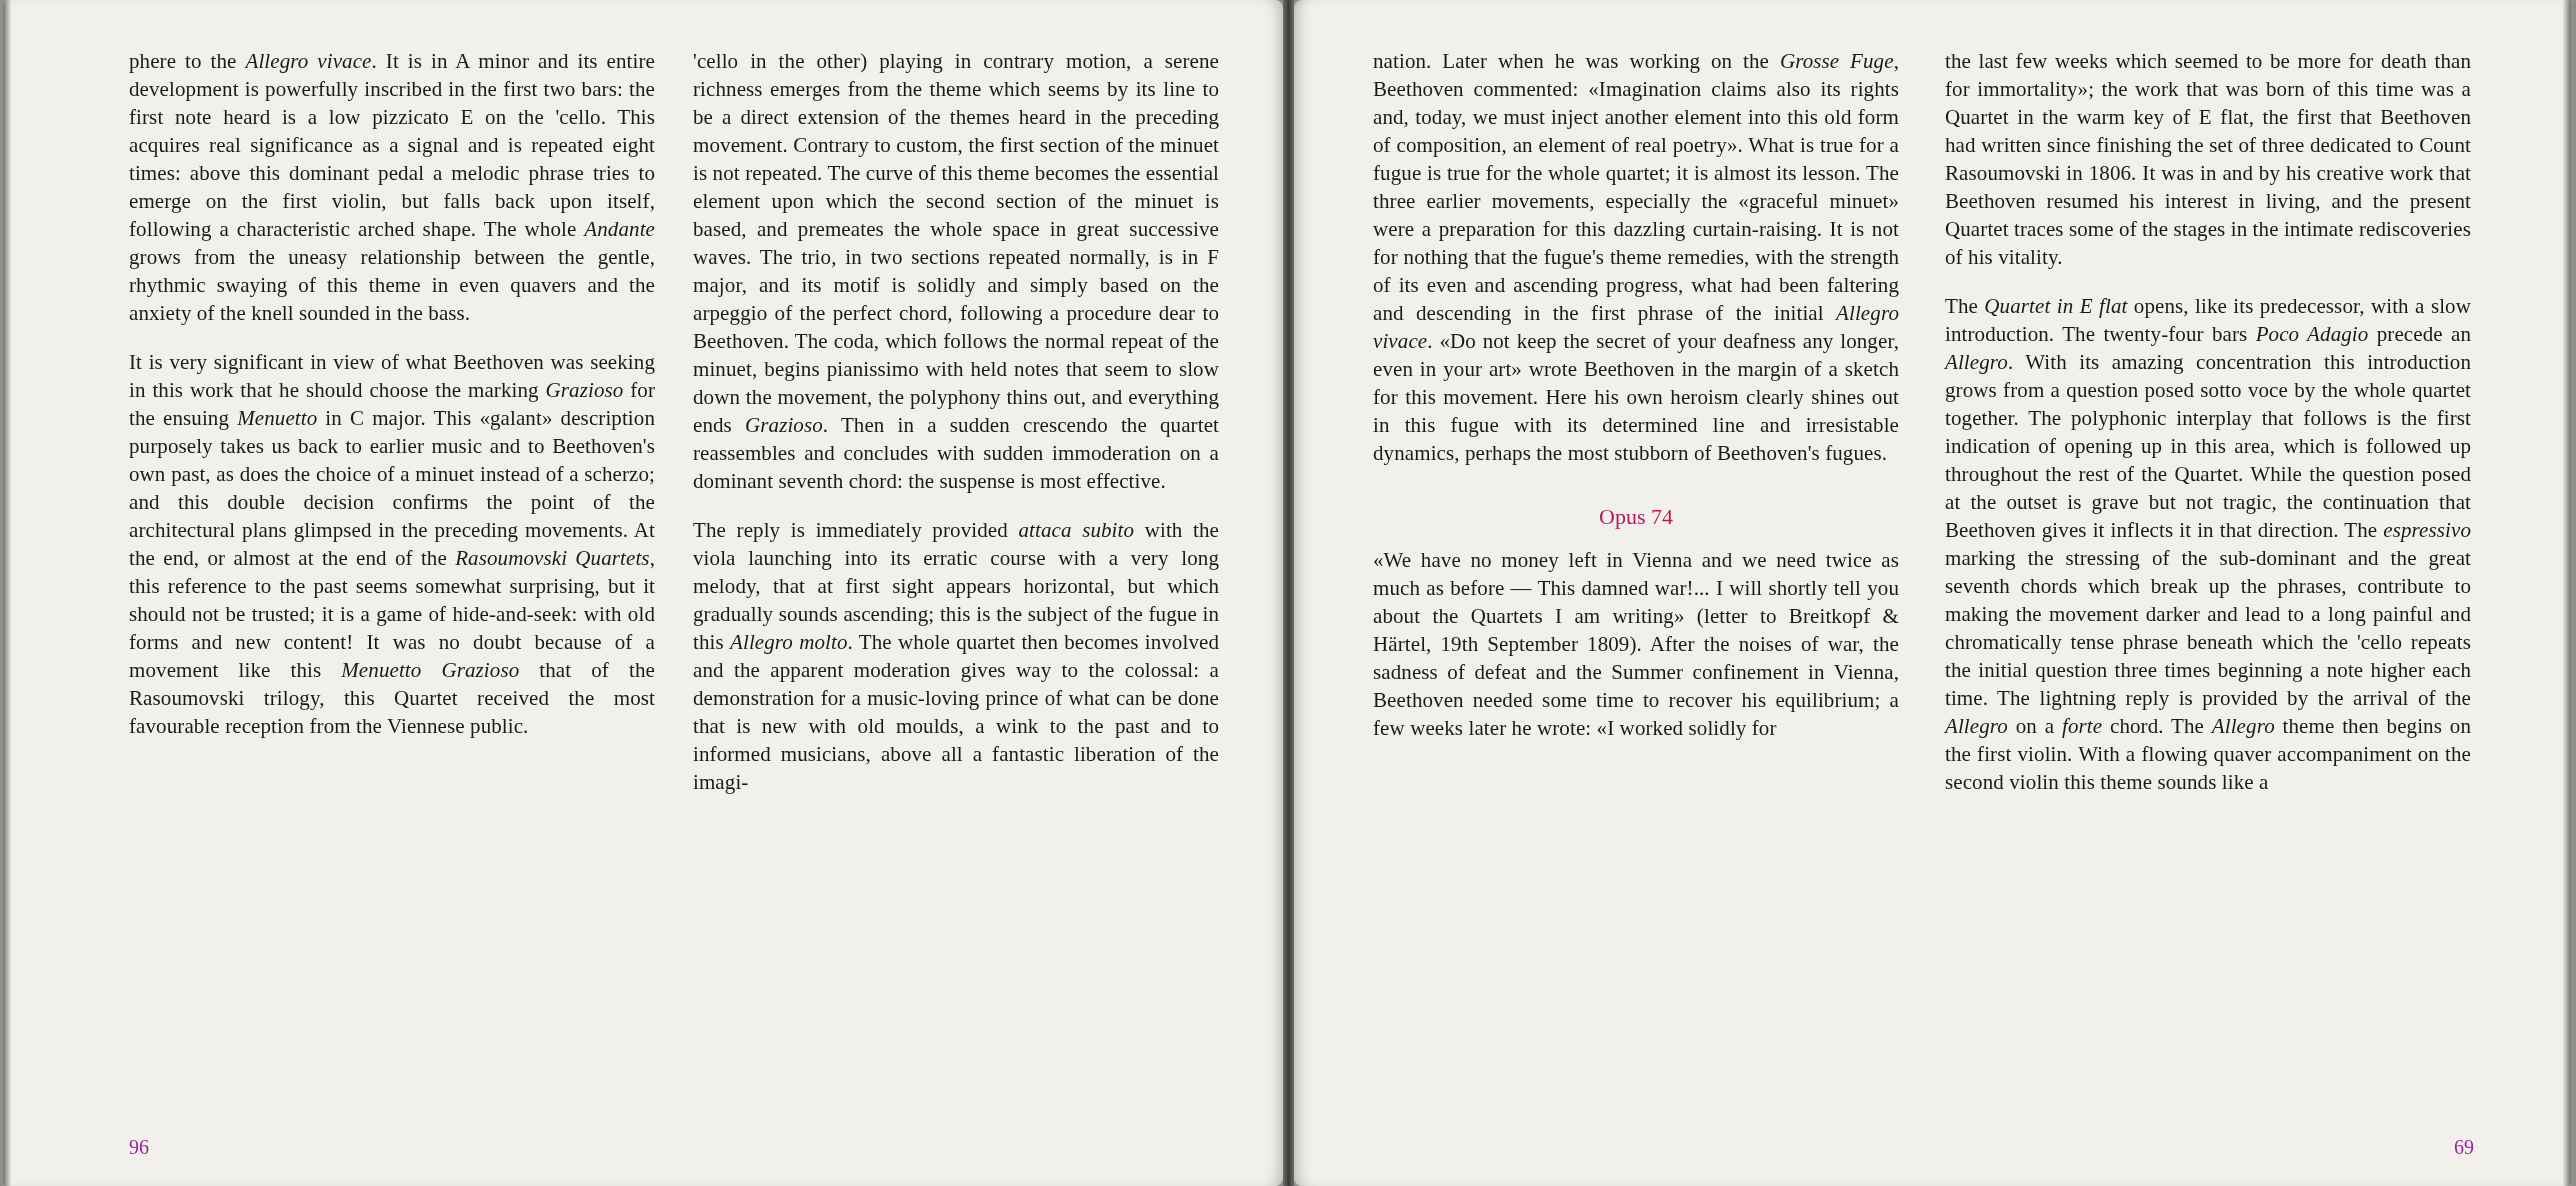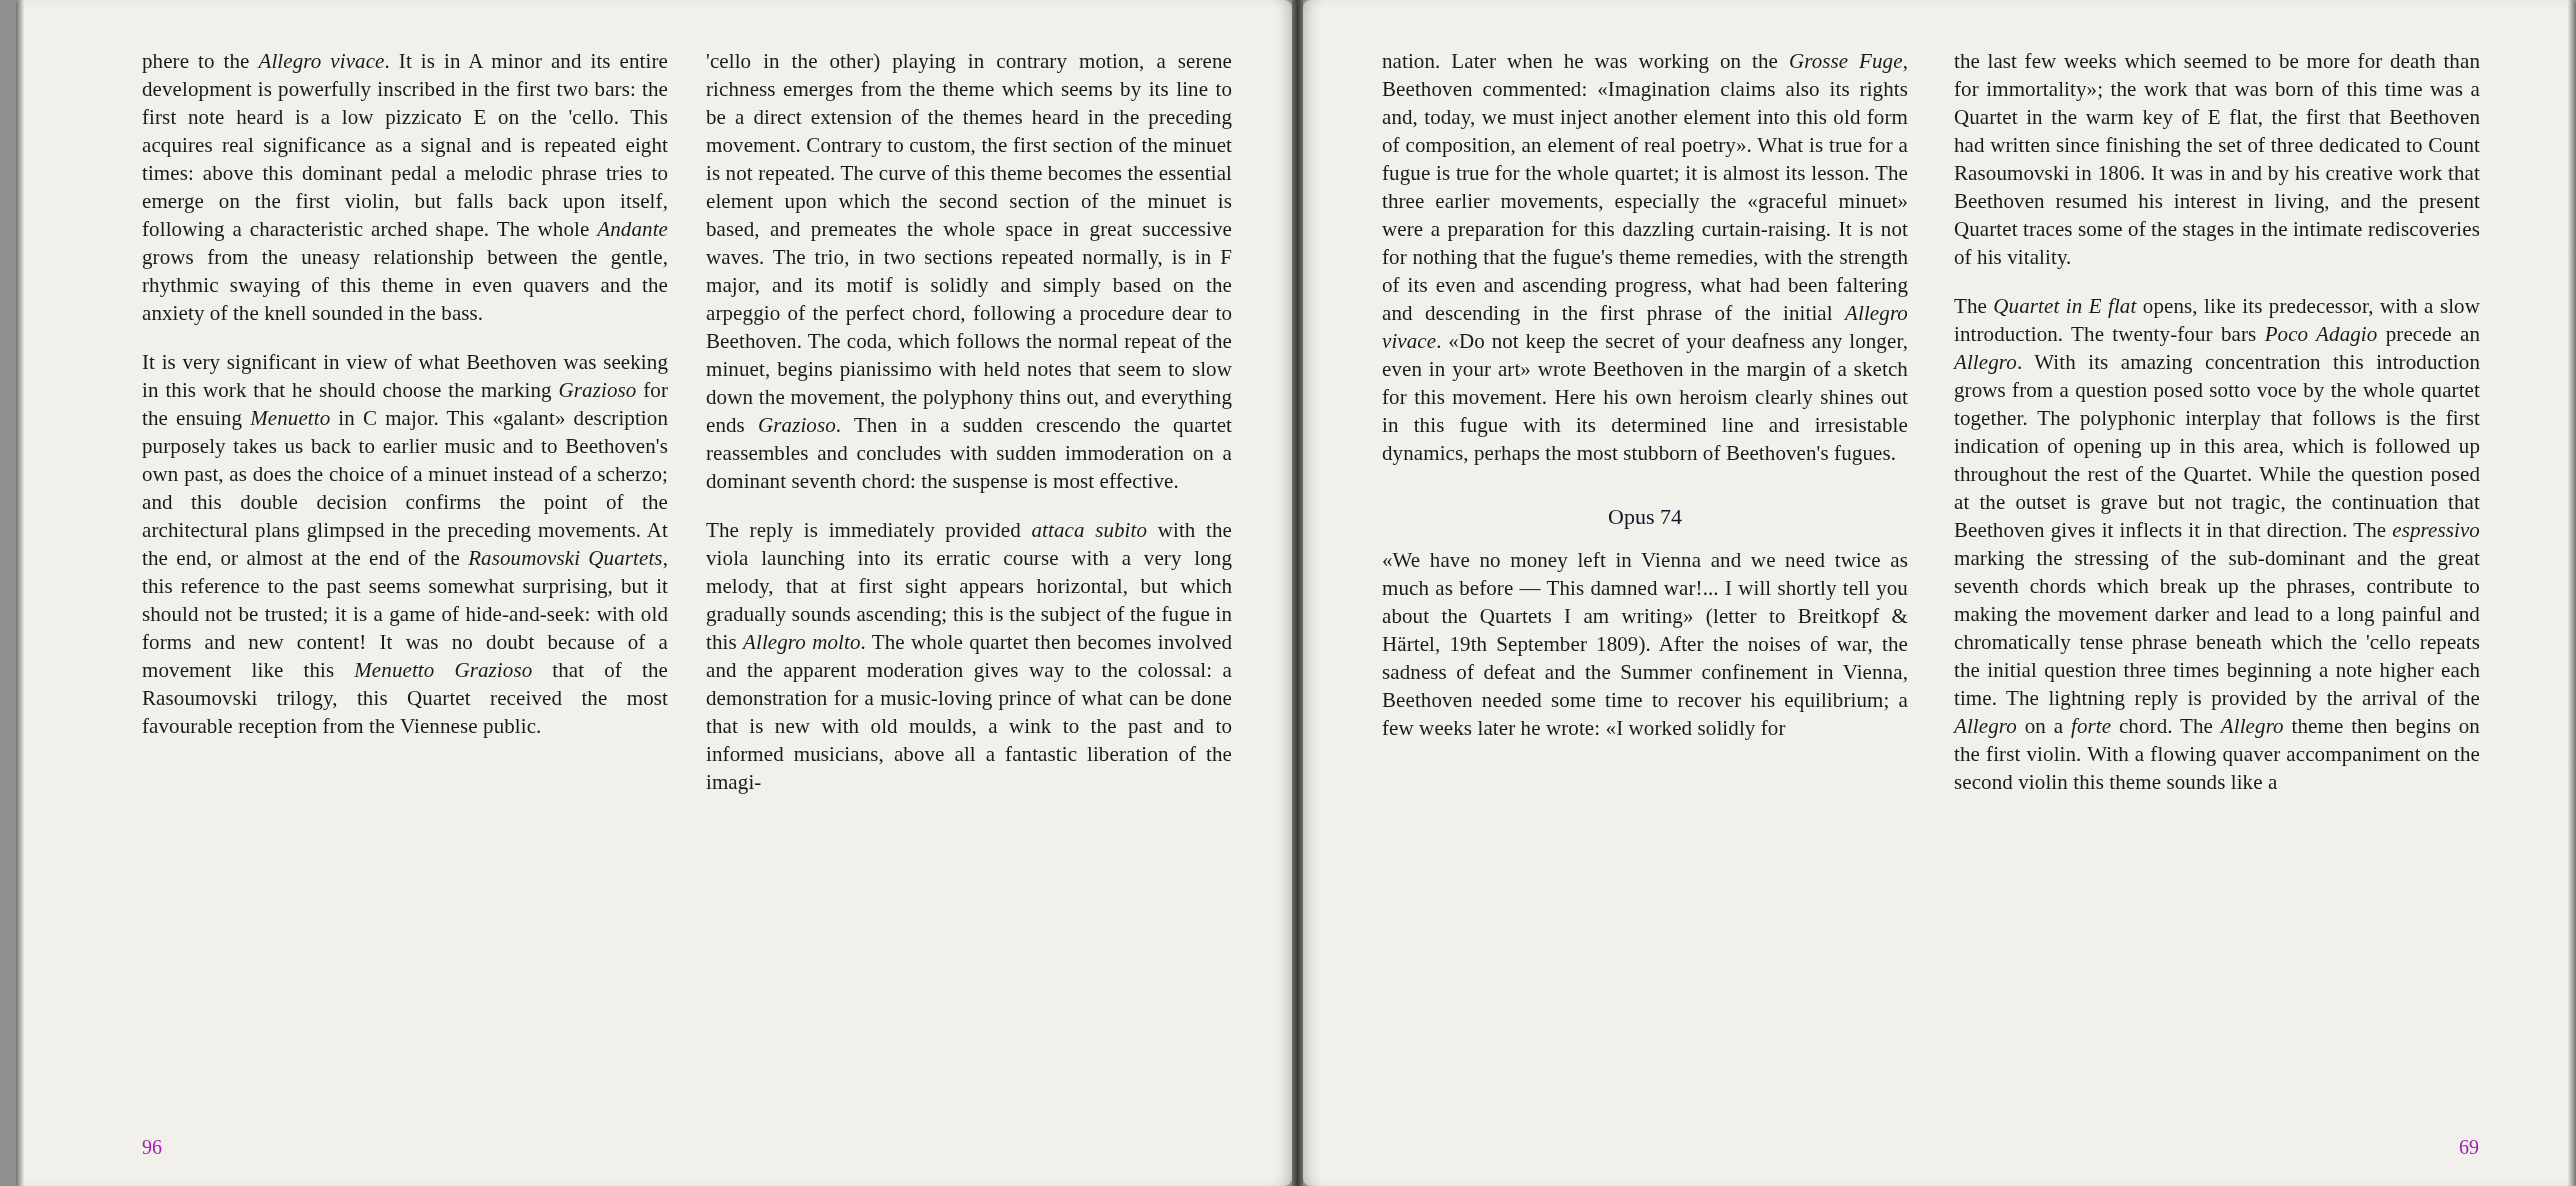--- a/index.html
+++ b/index.html
@@ -22,21 +22,21 @@
   }
   .page {
     position: relative;
     background: #f2f0eb;
     box-sizing: border-box;
     overflow: hidden;
   }
   .page-left {
     width: 1280px;
     height: 1186px;
-    margin-left: 16px;
+    margin-left: 3px;
     border-radius: 1.6px 8px 8px 1.6px;
     box-shadow: inset -11px 0 17.4px -11px rgba(0,0,0,0.35);
   }
   .gutter {
     width: 11px;
     height: 1186px;
     background: linear-gradient(to right, #6f6d6a, #3b3a38, #6f6d6a);
   }
   .page-right {
     width: 1277px;
@@ -79,21 +79,21 @@
   }
   .heading-main {
     font-size: 24px;
     line-height: 30px;
     color: #1a1a1a;
     letter-spacing: 0.3px;
   }
   .heading-sub {
     font-size: 22px;
     line-height: 28.4px;
-    color: #0f172a;
+    color: #be185d;
   }
   .folio {
     position: absolute;
     bottom: 27px;
     font-size: 20px;
     color: #a21caf;
   }
   .folio-left { left: 126px; }
   .folio-right { right: 97px; }
   .page-edge {

